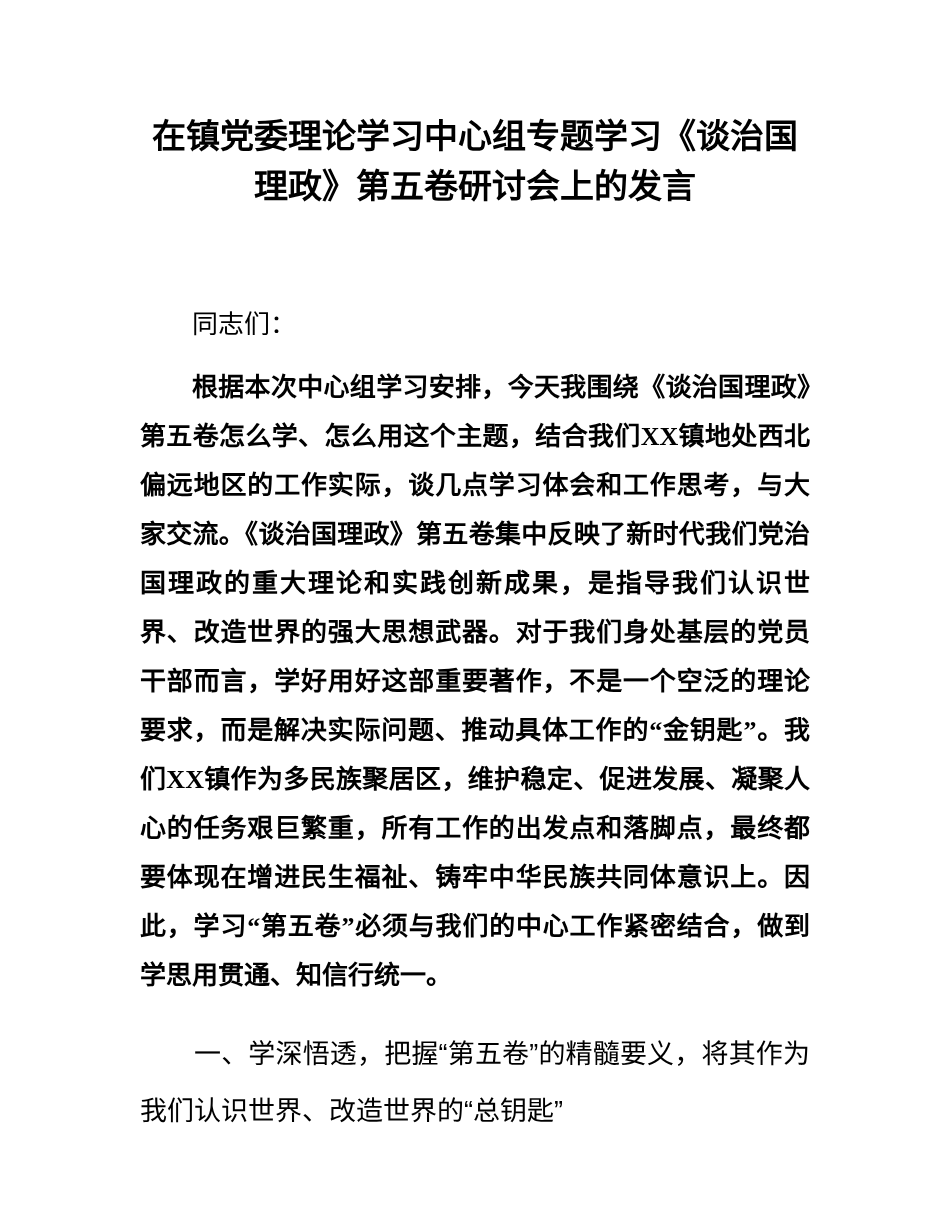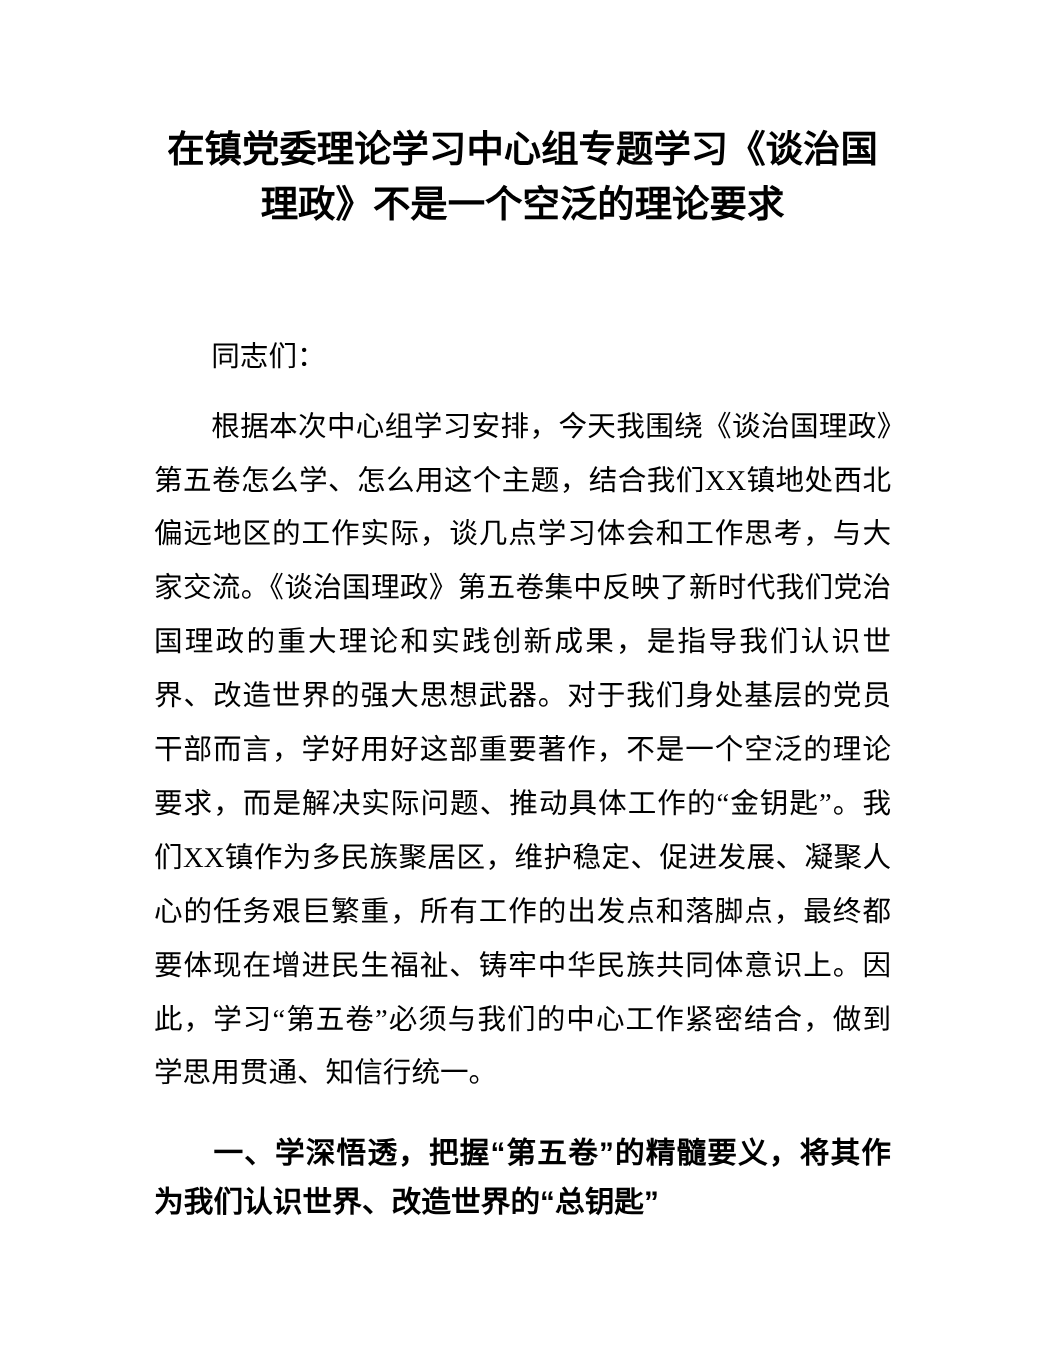--- a/index.html
+++ b/index.html
@@ -44,40 +44,41 @@
     text-indent: 2em;
     text-align: justify;
   }
   .body-para {
     margin: 14px 0 0 0;
     font-size: 26px;
     line-height: 49px;
     text-indent: 2em;
     text-align: justify;
     word-break: break-all;
+    font-weight: bold;
   }
   .section-heading {
     margin: 26px 0 0 0;
     font-size: 27px;
-    font-weight: 700;
-    line-height: 45px;
+    font-weight: 400;
+    line-height: 57px;
     text-indent: 2em;
     text-align: justify;
     word-break: break-all;
     font-family: "Liberation Sans", sans-serif;
   }
 </style>
 </head>
 <body>
 
 <div class="page">
 
   <h1 class="doc-title">
     <span class="title-line">在镇党委理论学习中心组专题学习《谈治国</span>
-    <span class="title-line">理政》不是一个空泛的理论要求</span>
+    <span class="title-line">理政》第五卷研讨会上的发言</span>
   </h1>
 
   <div class="content">
     <p class="salutation">同志们：</p>
 
     <p class="body-para">根据本次中心组学习安排，今天我围绕《谈治国理政》第五卷怎么学、怎么用这个主题，结合我们XX镇地处西北偏远地区的工作实际，谈几点学习体会和工作思考，与大家交流。《谈治国理政》第五卷集中反映了新时代我们党治国理政的重大理论和实践创新成果，是指导我们认识世界、改造世界的强大思想武器。对于我们身处基层的党员干部而言，学好用好这部重要著作，不是一个空泛的理论要求，而是解决实际问题、推动具体工作的“金钥匙”。我们XX镇作为多民族聚居区，维护稳定、促进发展、凝聚人心的任务艰巨繁重，所有工作的出发点和落脚点，最终都要体现在增进民生福祉、铸牢中华民族共同体意识上。因此，学习“第五卷”必须与我们的中心工作紧密结合，做到学思用贯通、知信行统一。</p>
 
     <p class="section-heading">一、学深悟透，把握“第五卷”的精髓要义，将其作为我们认识世界、改造世界的“总钥匙”</p>
   </div>
 

